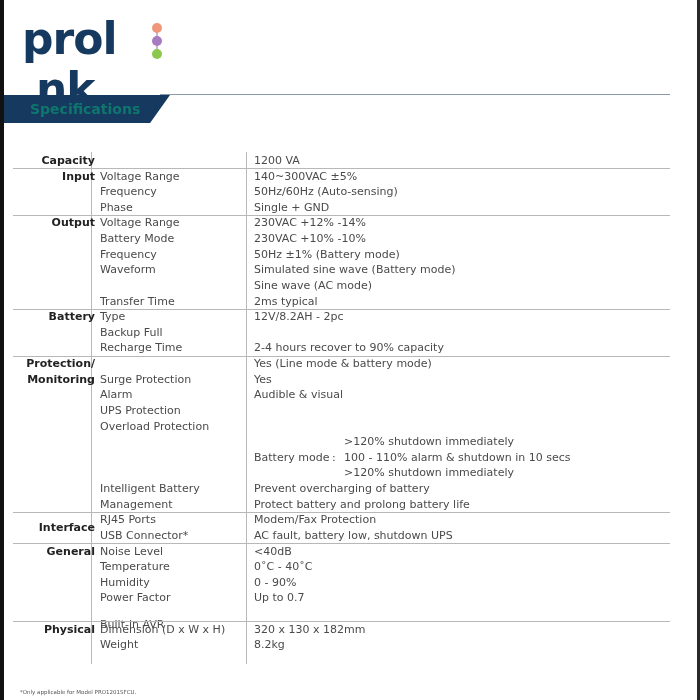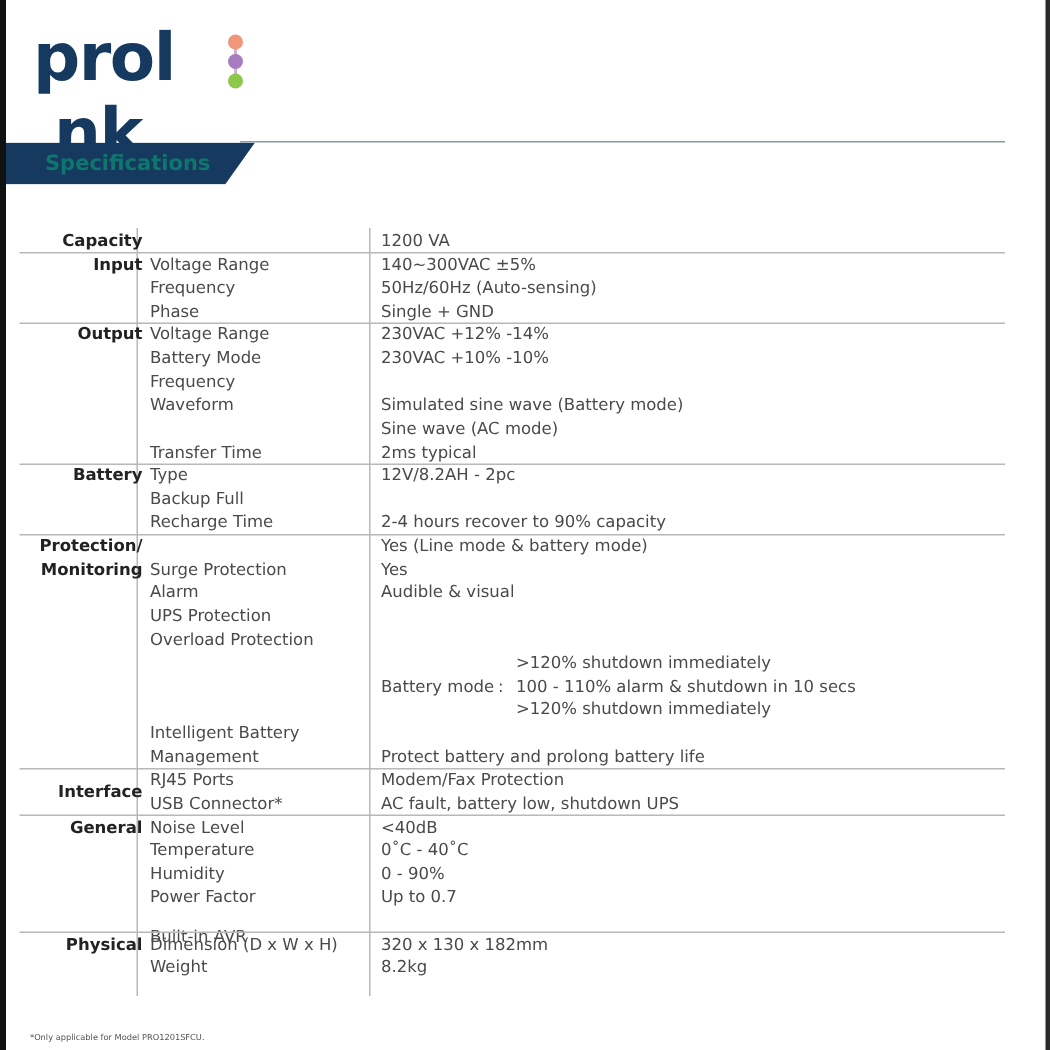--- a/index.html
+++ b/index.html
@@ -109,20 +109,21 @@
       <span class="val"><span>230VAC +12% -14%</span></span>
     </div>
     <div class="row" style="top: 231.1px;">
       <span class="cat"></span>
       <span class="param">Battery Mode</span>
       <span class="val"><span>230VAC +10% -10%</span></span>
     </div>
     <div class="row" style="top: 246.72px;">
       <span class="cat"></span>
       <span class="param">Frequency</span>
+      <span class="val"><span>50Hz ±1% (Battery mode)</span></span>
     </div>
     <div class="row" style="top: 262.34px;">
       <span class="cat"></span>
       <span class="param">Waveform</span>
       <span class="val"><span>Simulated sine wave (Battery mode)</span></span>
     </div>
     <div class="row" style="top: 277.96px;">
       <span class="cat"></span>
       <span class="param"></span>
       <span class="val"><span>Sine wave (AC mode)</span></span>
@@ -181,20 +182,21 @@
       <span class="val"><span class="sub-label">Battery mode</span><span class="sub-sep">:</span><span>100 - 110% alarm &amp; shutdown in 10 secs</span></span>
     </div>
     <div class="row" style="top: 465.4px;">
       <span class="cat"></span>
       <span class="param"></span>
       <span class="val"><span class="indent"></span><span>&gt;120% shutdown immediately</span></span>
     </div>
     <div class="row" style="top: 481.02px;">
       <span class="cat"></span>
       <span class="param">Intelligent Battery</span>
+      <span class="val"><span>Prevent overcharging of battery</span></span>
     </div>
     <div class="row" style="top: 496.64px;">
       <span class="cat"></span>
       <span class="param">Management</span>
       <span class="val"><span>Protect battery and prolong battery life</span></span>
     </div>
     <div class="hline" style="top: 511.76px;"></div>
     <div class="row" style="top: 512.26px;">
       <span class="cat"></span>
       <span class="param">RJ45 Ports</span>

